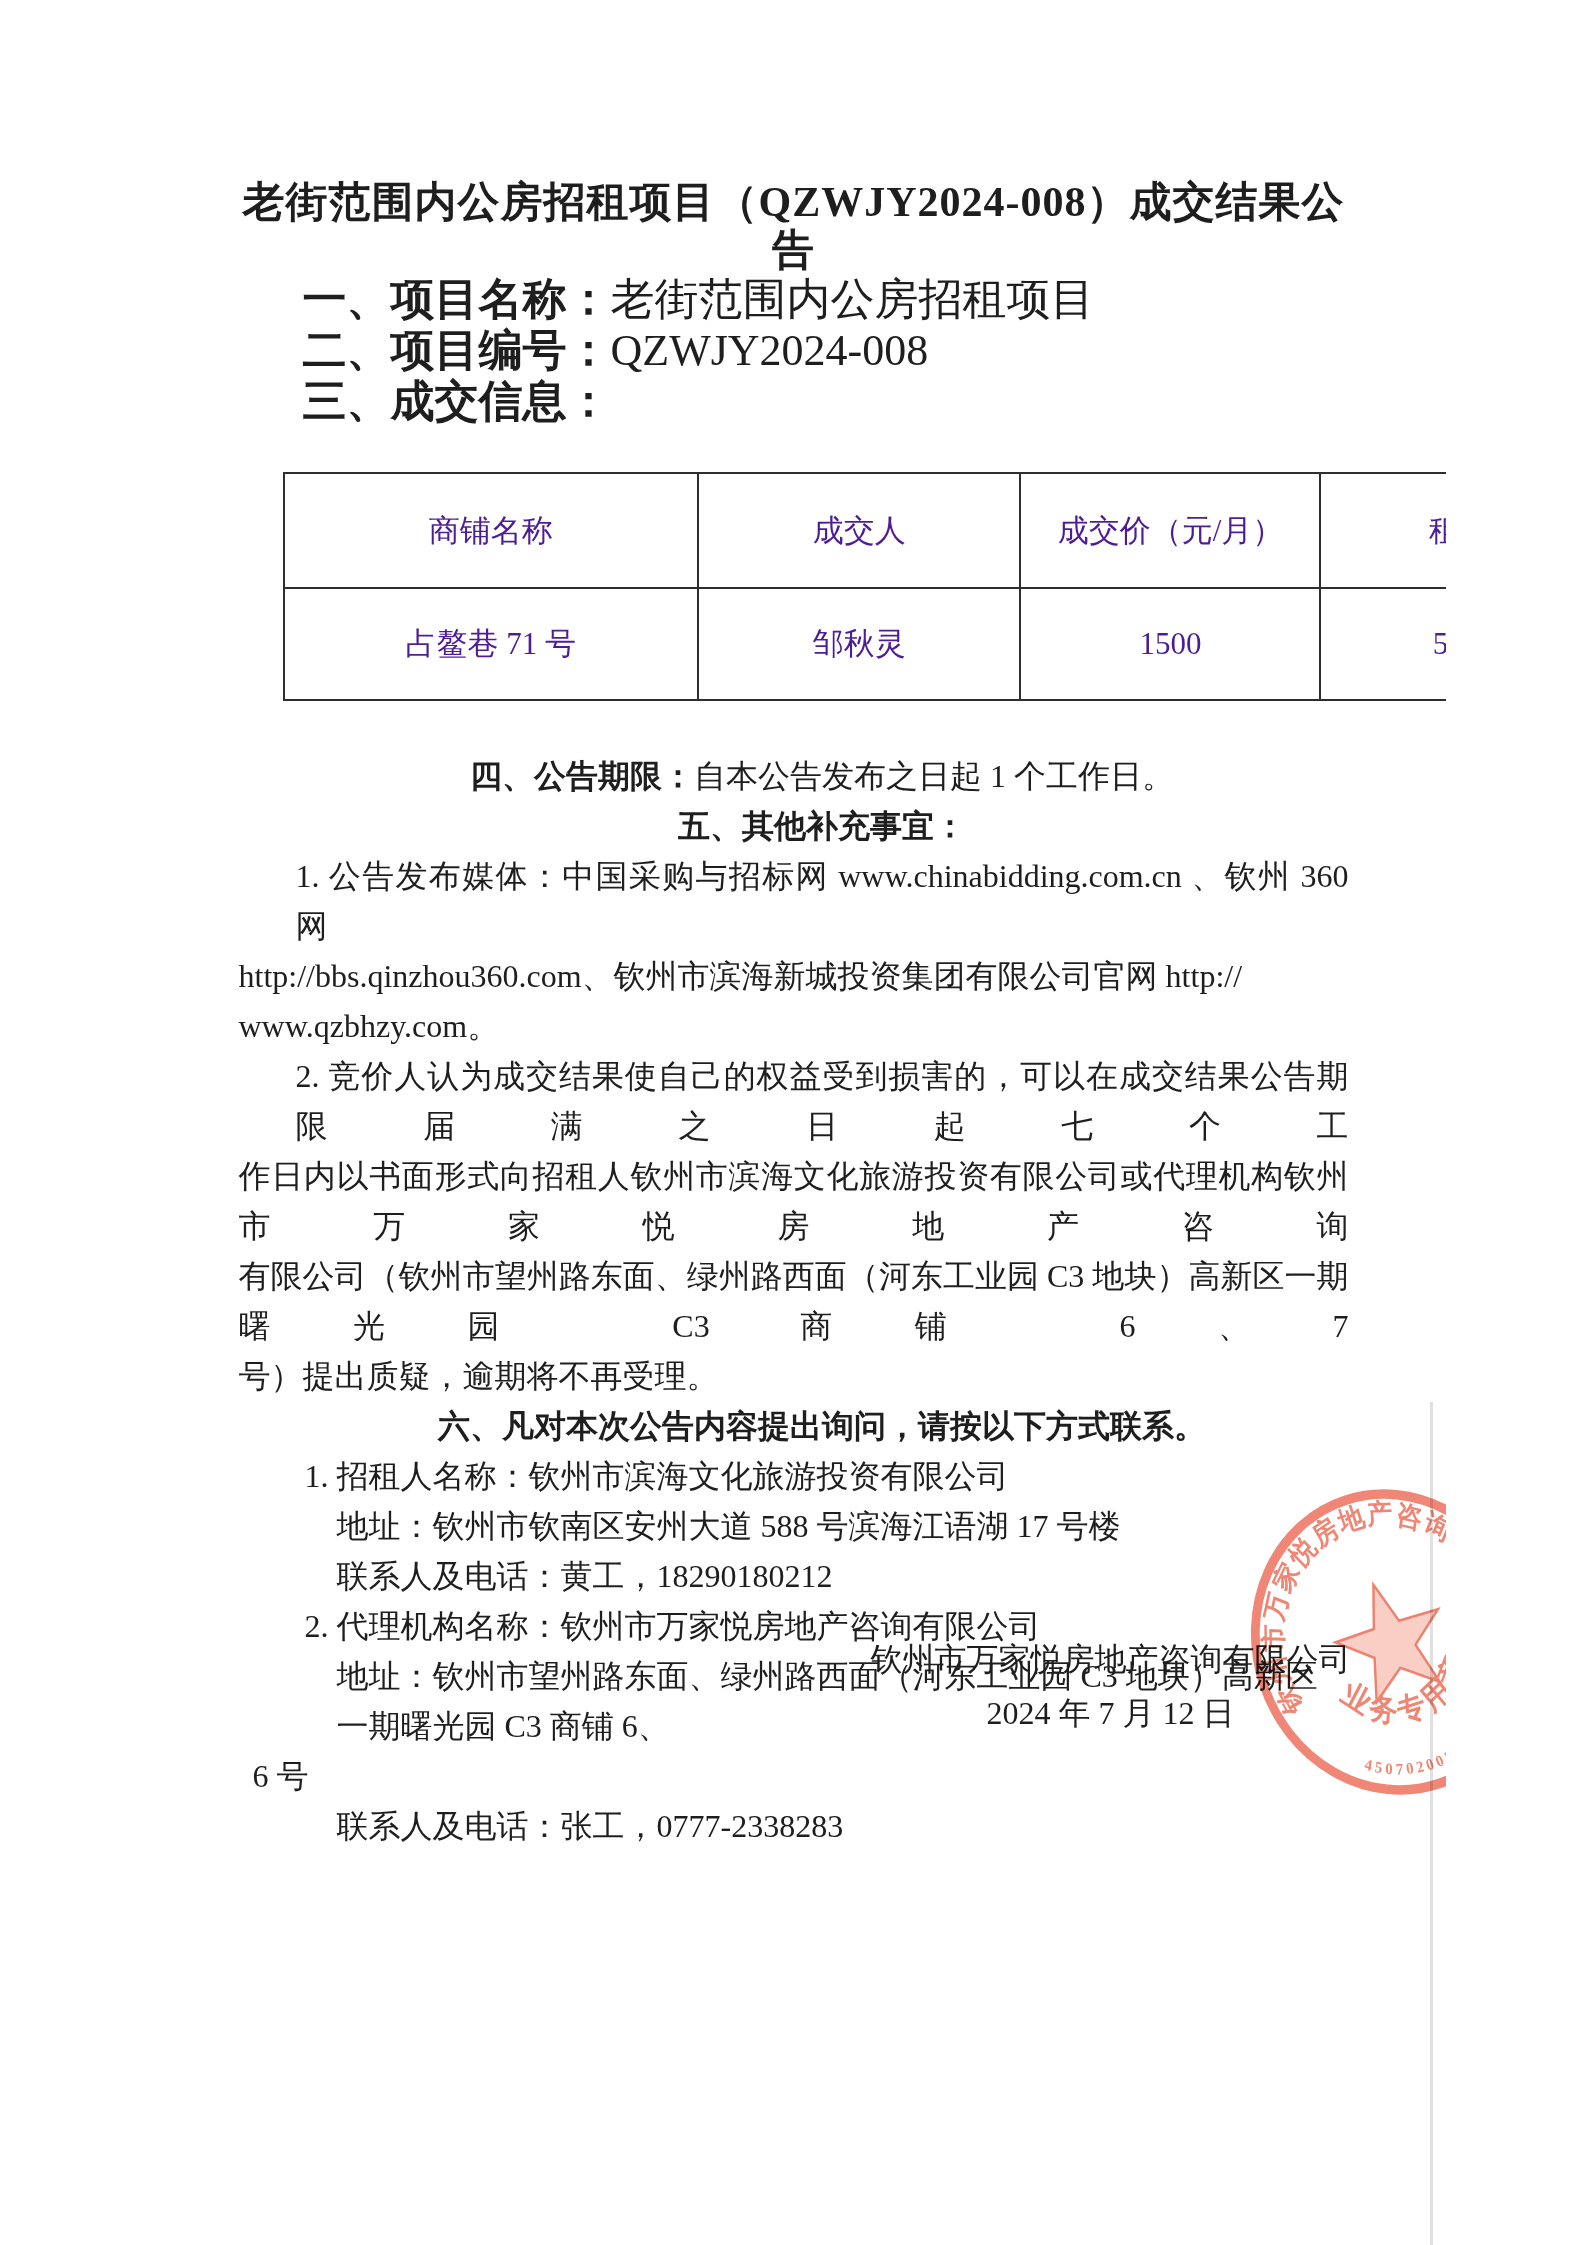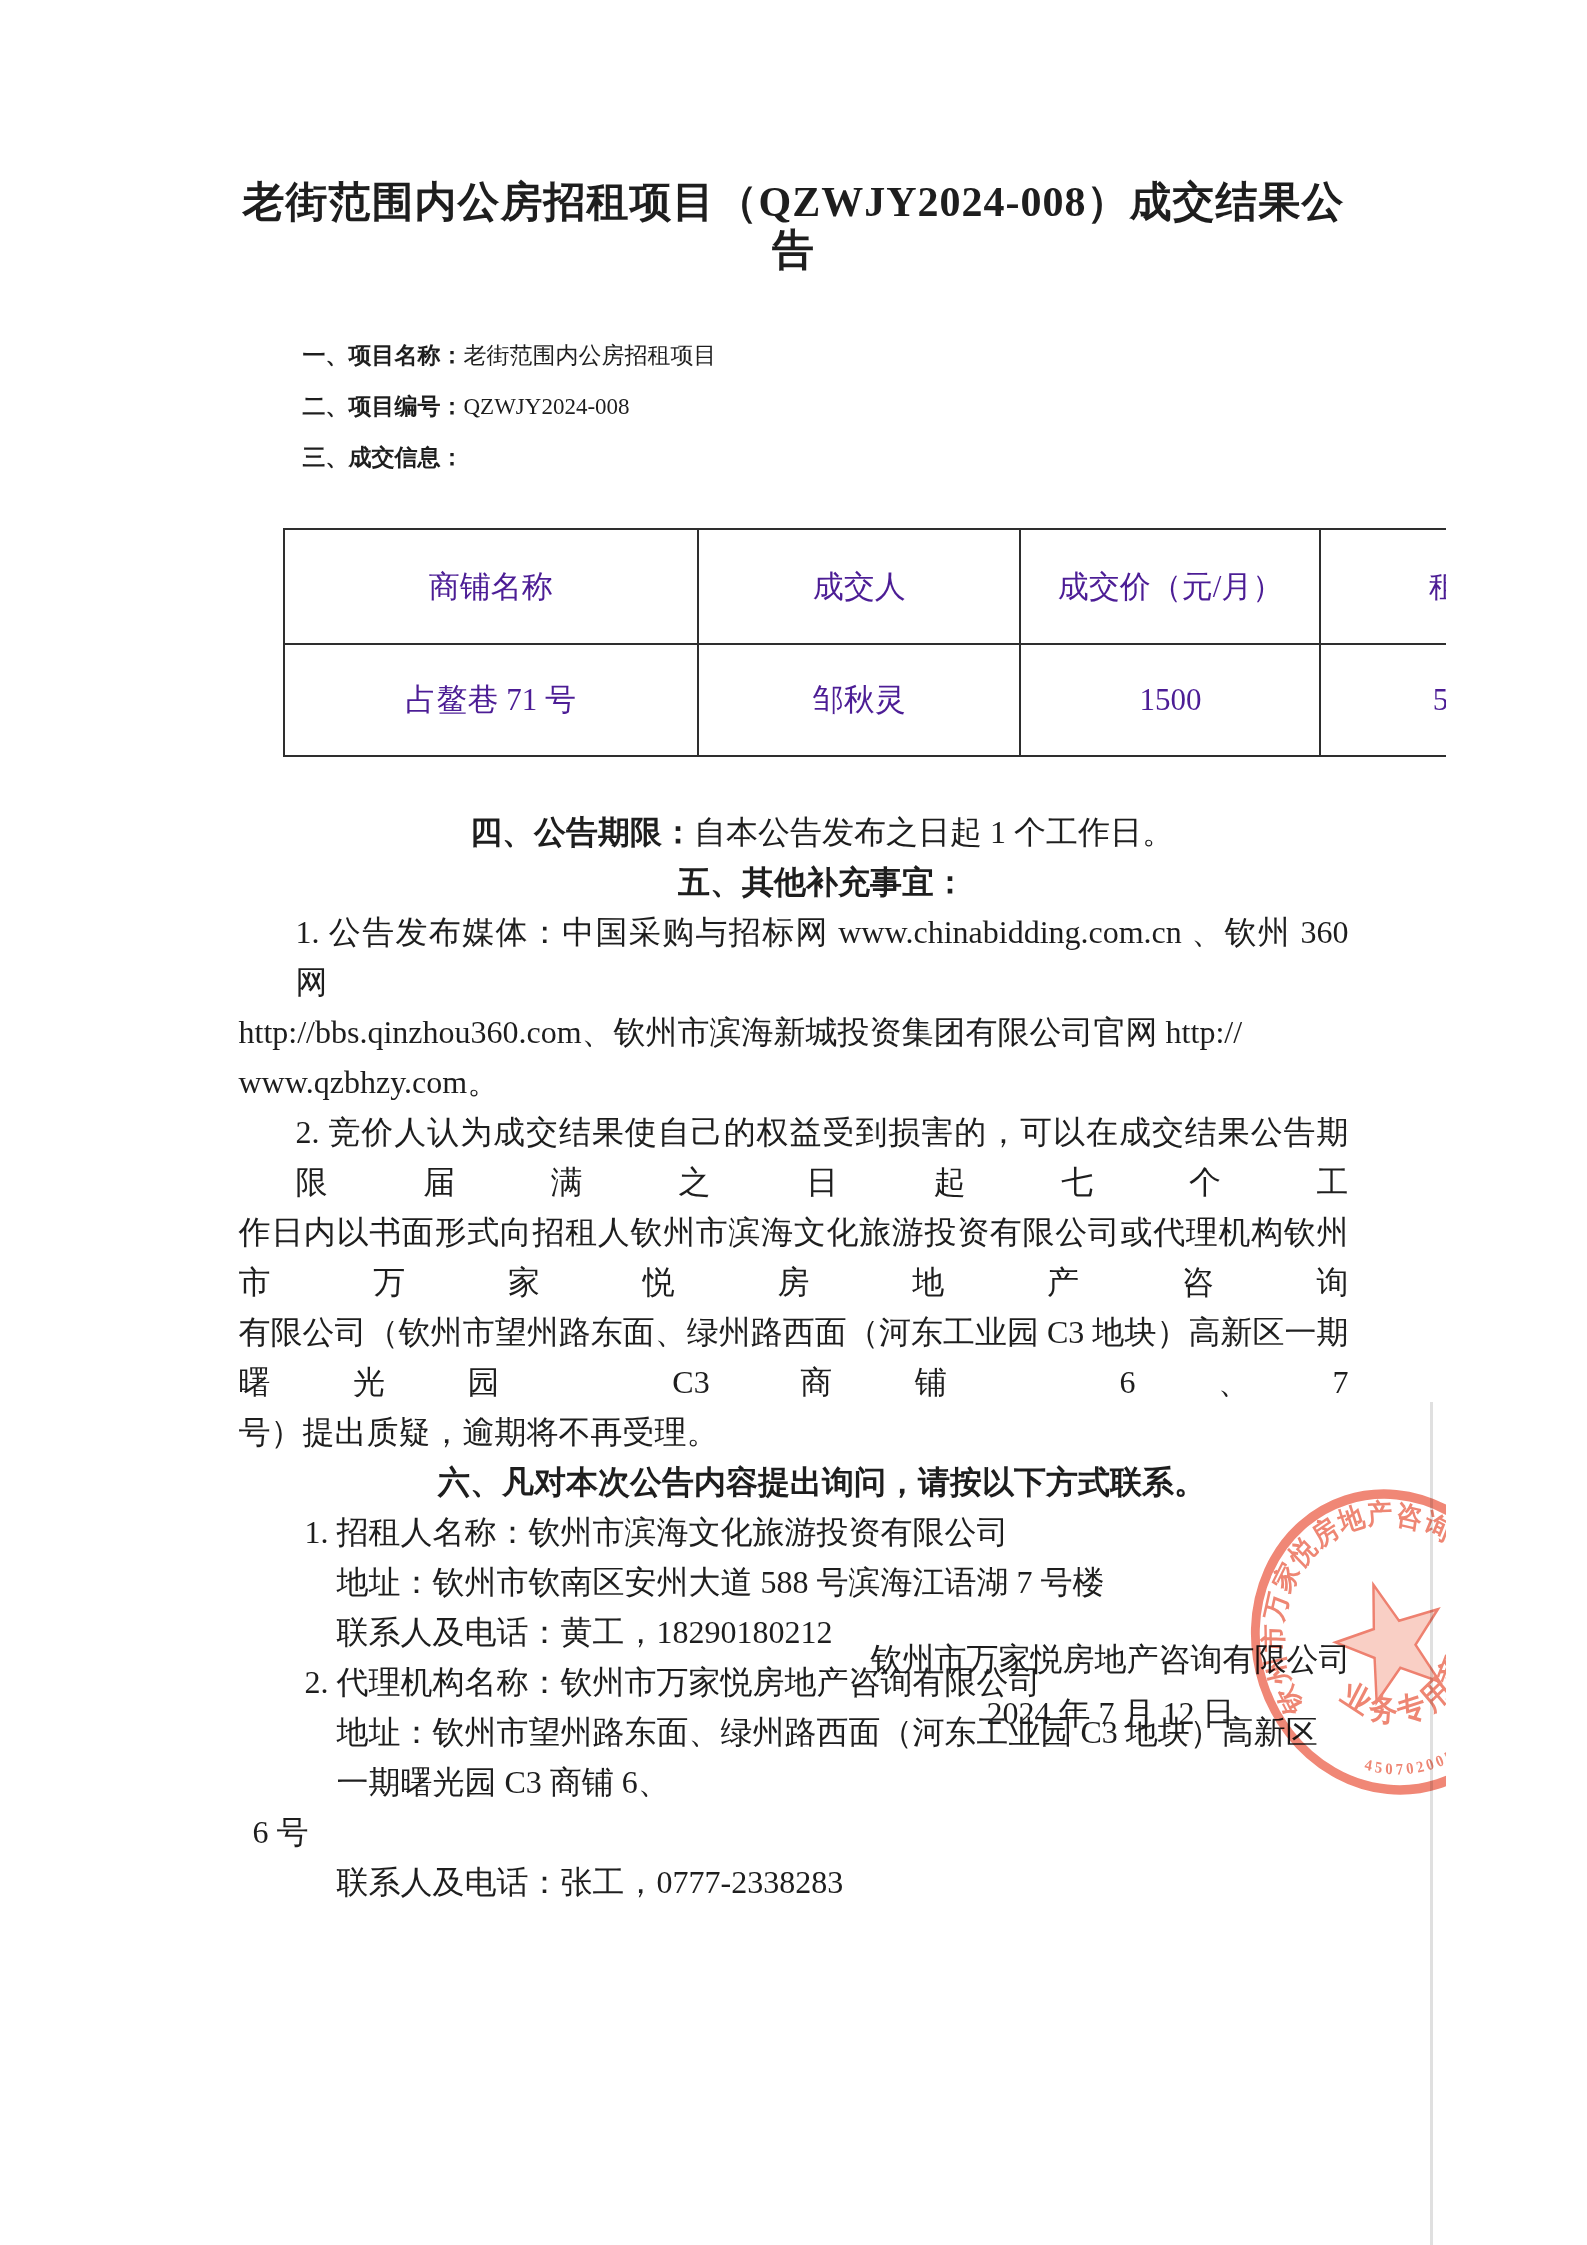--- a/index.html
+++ b/index.html
@@ -15,21 +15,21 @@
   }
   .content { padding: 0 97px; }
   .doc-title {
     margin: 178px 0 0 0;
     text-align: center;
     font-size: 42px;
     font-weight: 700;
     letter-spacing: 1px;
     line-height: 48px;
   }
-  .items { margin-top: 56px; font-size: 23px; line-height: 51px; }
+  .items { font-size: 44px; line-height: 51px; }
   .item-line { padding-left: 64px; }
   .b { font-weight: 700; }
   table.results {
     border-collapse: collapse;
     margin: 45px 16px 0 44px;
     width: 1318px;
     table-layout: fixed;
     font-size: 31px;
     color: #4c1d95;
   }
@@ -134,21 +134,21 @@
       <div class="ind jline">2. 竞价人认为成交结果使自己的权益受到损害的，可以在成交结果公告期限届满之日起七个工</div>
       <div class="jline">作日内以书面形式向招租人钦州市滨海文化旅游投资有限公司或代理机构钦州市万家悦房地产咨询</div>
       <div class="jline">有限公司（钦州市望州路东面、绿州路西面（河东工业园 C3 地块）高新区一期曙光园 C3 商铺 6、7</div>
       <div>号）提出质疑，逾期将不再受理。</div>
       <div class="ind b">六、凡对本次公告内容提出询问，请按以下方式联系。</div>
 
       <div class="ind2">
         <span>1. 招租人名称：</span><span>钦州市滨海文化旅游投资有限公司</span>
       </div>
       <div class="ind3">
-        <span>地址：</span><span>钦州市钦南区安州大道 588 号滨海江语湖 7 号楼</span>
+        <span>地址：</span><span>钦州市钦南区安州大道 588 号滨海江语湖 17 号楼</span>
       </div>
       <div class="ind3">
         <span>联系人及电话：</span><span>黄工，18290180212</span>
       </div>
       <div class="ind2">
         <span>2. 代理机构名称：</span><span>钦州市万家悦房地产咨询有限公司</span>
       </div>
       <div class="ind3">
         <span>地址：</span><span>钦州市望州路东面、绿州路西面（河东工业园 C3 地块）高新区一期曙光园 C3 商铺 6、</span>
       </div>

